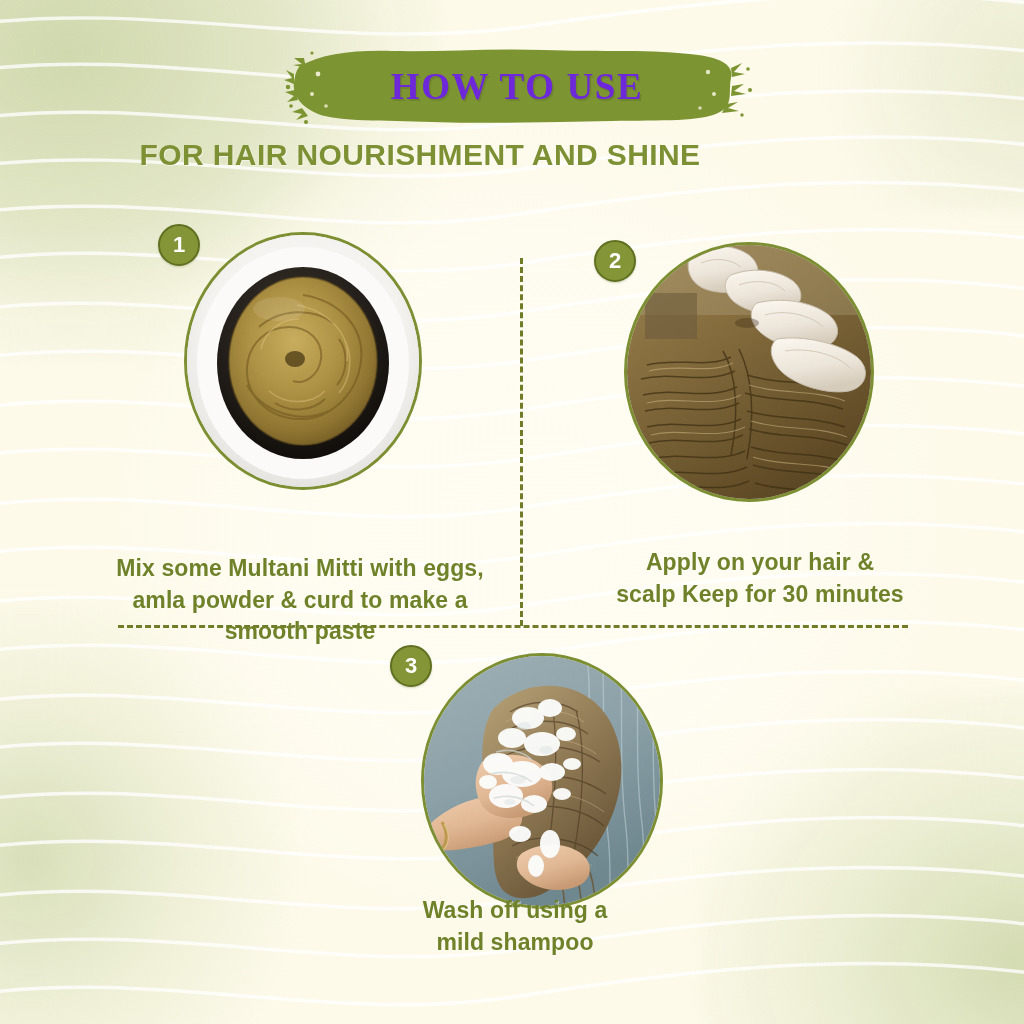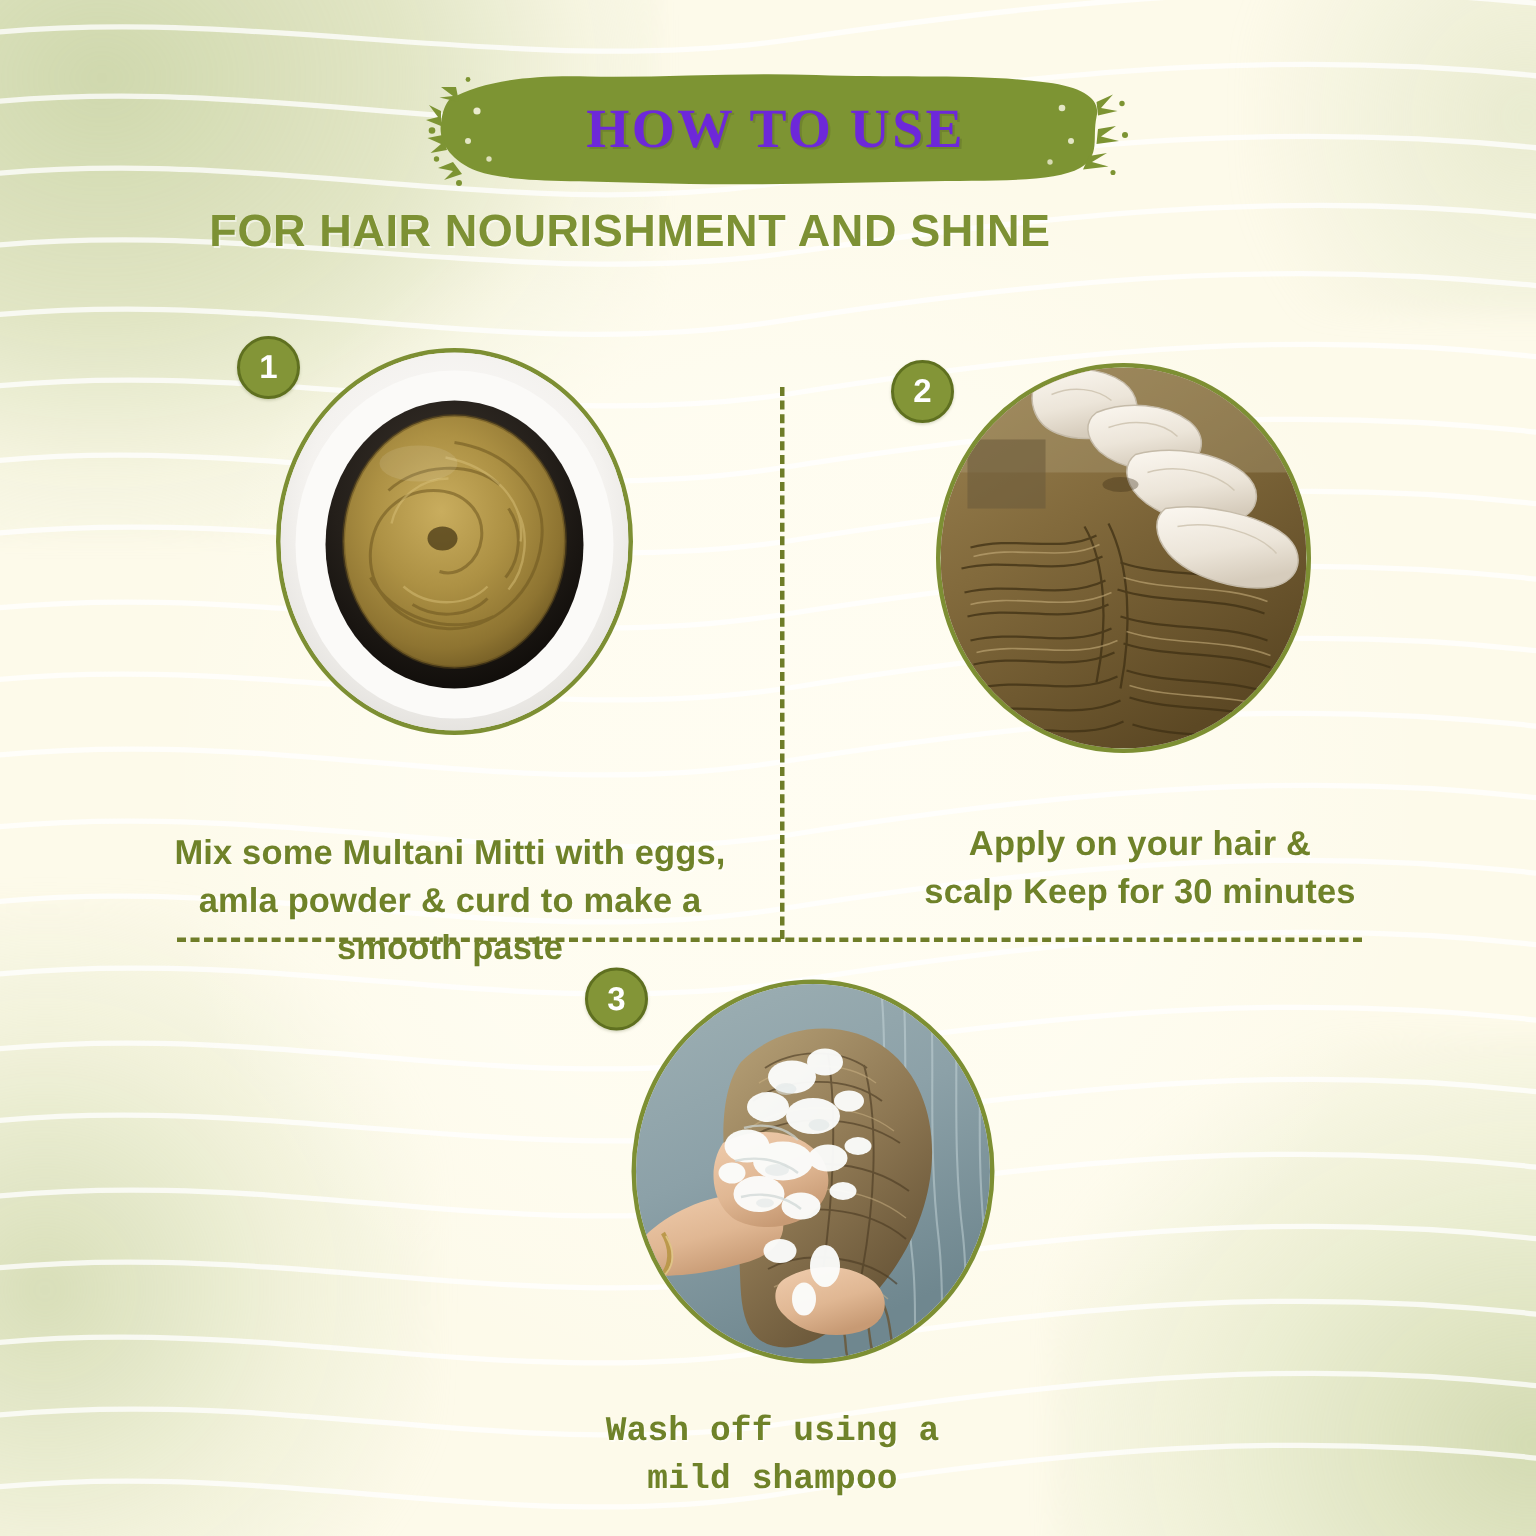--- a/index.html
+++ b/index.html
@@ -170,21 +170,21 @@
   #step1 .caption { left: 60px; top: 505px; width: 480px; margin-top: 48px; }
 
   
   #step2 .photo { left: 624px; top: 242px; width: 244px; height: 254px; }
   #step2 .badge { left: 594px; top: 240px; }
   #step2 .caption { left: 520px; top: 547px; width: 480px; }
 
   
   #step3 .photo { left: 421px; top: 653px; width: 236px; height: 250px; }
   #step3 .badge { left: 390px; top: 645px; }
-  #step3 .caption { left: 290px; top: 939px; width: 450px; font-family: Liberation Mono, monospace; }
+  #step3 .caption { left: 290px; top: 895px; width: 450px; }
 </style>
 </head>
 <body>
 
 <div id="poster">
 
   <div class="bg-layer">
     <div class="wash-tl"></div>
     <div class="wash-bl"></div>
     <div class="wash-br"></div>

